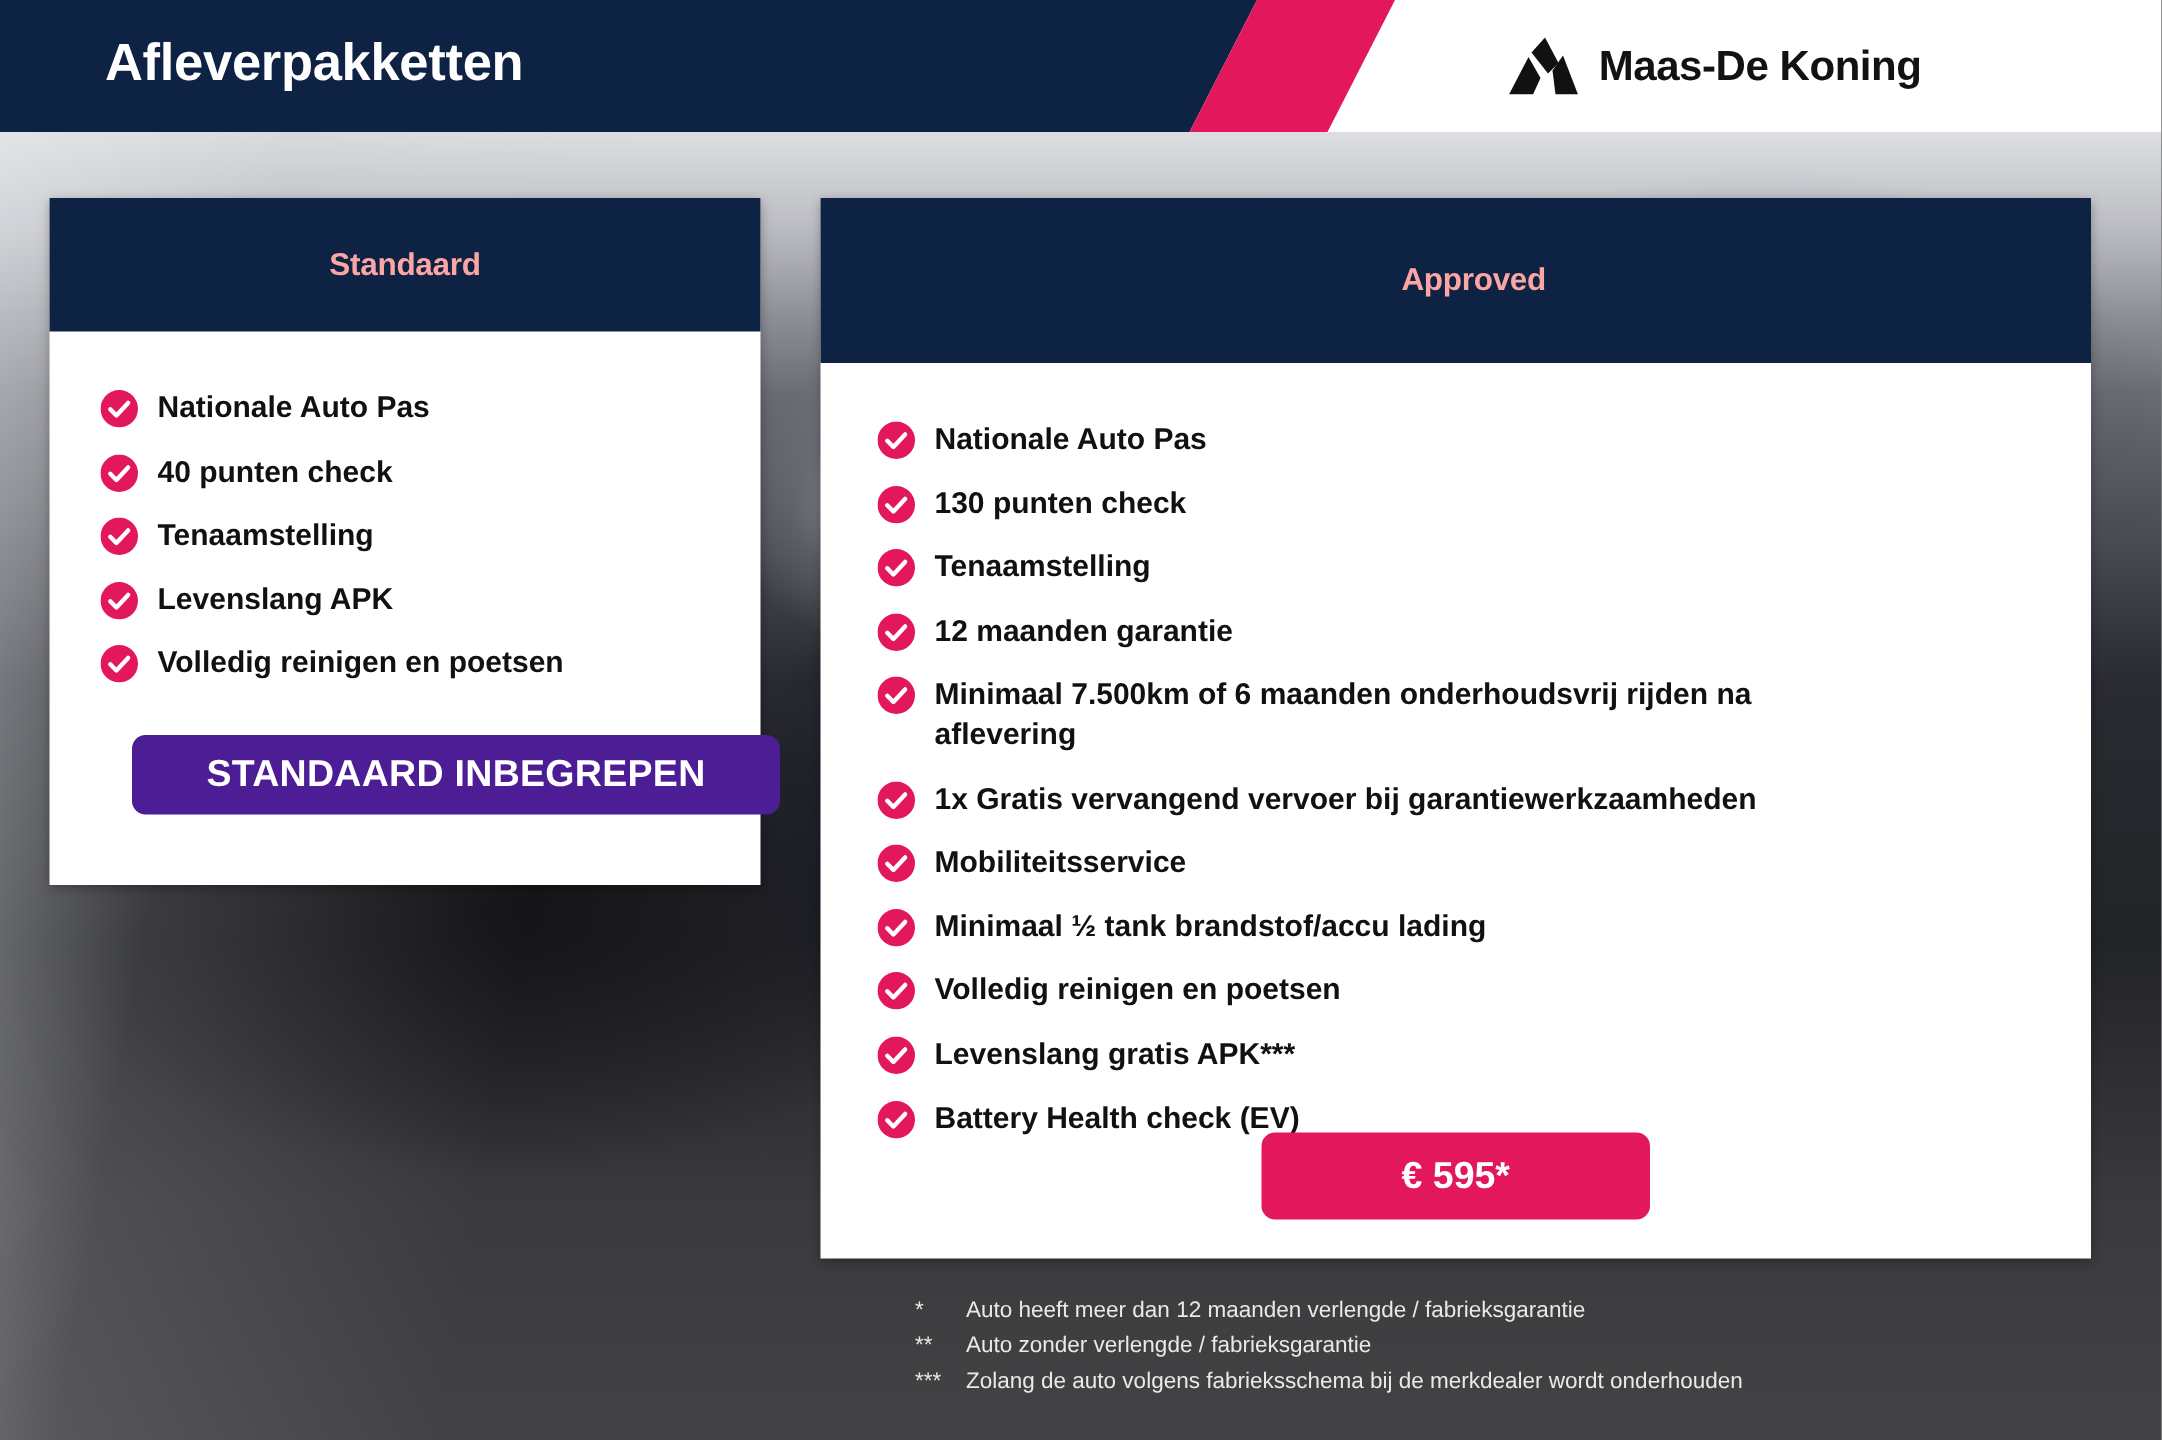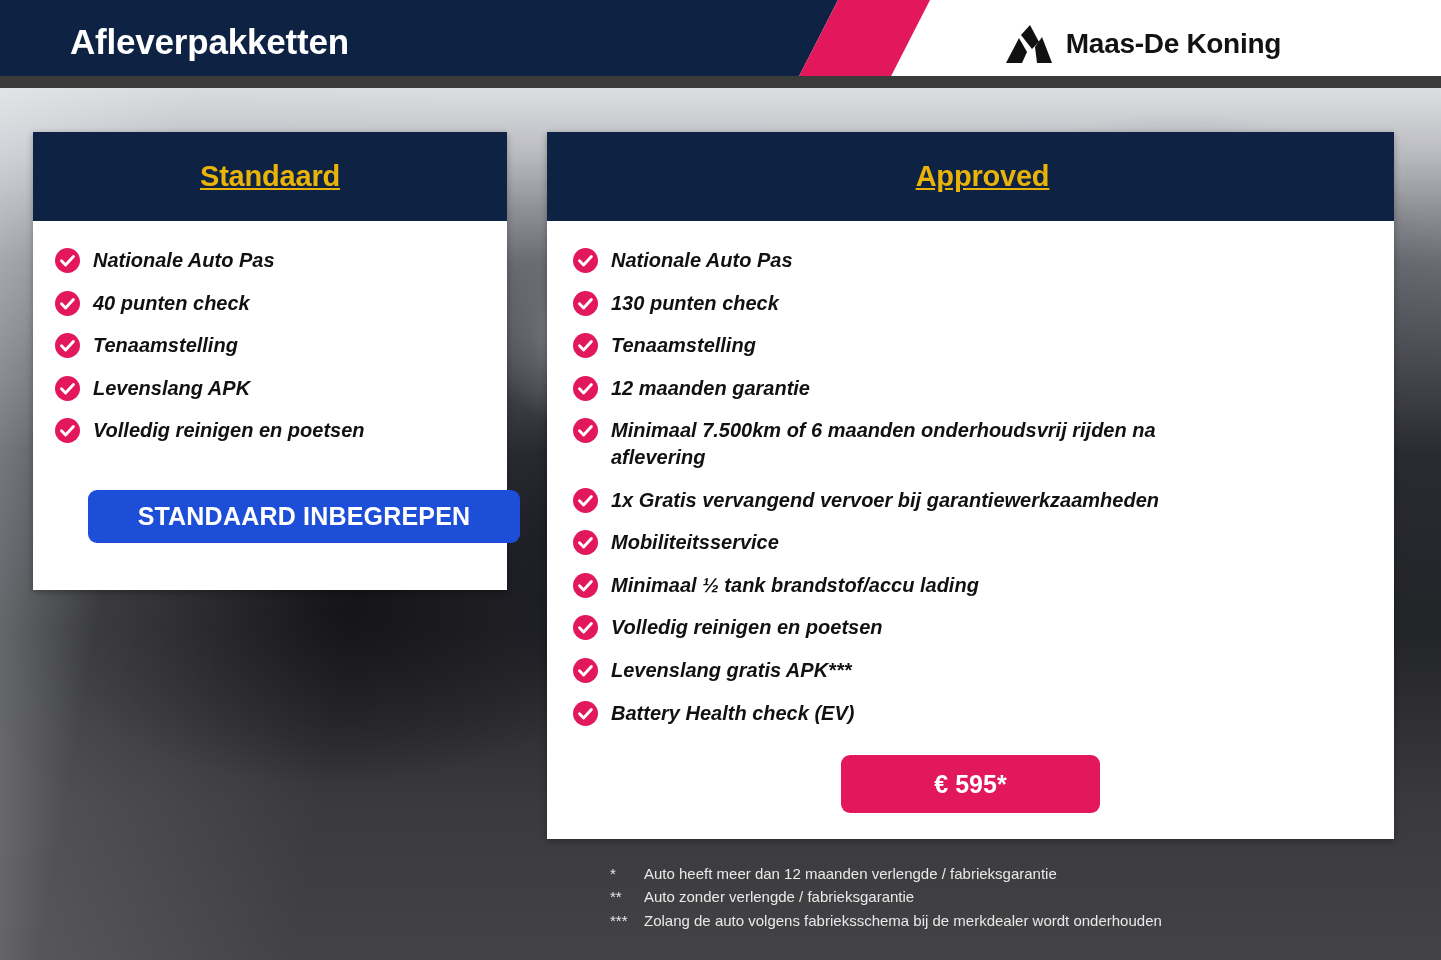--- a/index.html
+++ b/index.html
@@ -38,21 +38,21 @@
     position: absolute; inset: 0;
     background:
       linear-gradient(100deg, rgba(230,232,236,0.55) 0%, rgba(200,202,208,0.15) 12%, rgba(0,0,0,0) 28%),
       linear-gradient(180deg, rgba(255,255,255,0.12) 0%, rgba(0,0,0,0) 14%);
   }
 
   
   .header {
     position: absolute;
     left: 0; top: 0;
-    width: 1441px; height: 76px;
+    width: 1441px; height: 88px;
     background: #ffffff;
     overflow: hidden;
     z-index: 5;
   }
   .hdr-navy {
     position: absolute; left: 0; top: 0;
     width: 880px; height: 88px;
     background: #0e2344;
     clip-path: polygon(0 0, 838px 0, 793px 88px, 0 88px);
   }
@@ -94,37 +94,35 @@
     box-shadow: 0 2px 7px rgba(0,0,0,0.30);
     z-index: 3;
   }
   .card-head {
     background: #0e2344;
     display: flex;
     align-items: center;
     justify-content: center;
   }
   .card-head-title {
-    color: #eab308;
-    font-weight: bold;
-    font-size: 29px;
+    color: #fca5a5;
+    font-weight: bold;
+    font-size: 21px;
     letter-spacing: -0.2px;
-    text-decoration: underline;
   }
 
   #card-standaard { left: 33px; top: 132px; width: 474px; height: 458px; }
   #card-standaard .card-head { height: 89px; }
 
   #card-approved { left: 547px; top: 132px; width: 847px; height: 707px; }
-  #card-approved .card-head { height: 89px; padding-left: 24px; }
+  #card-approved .card-head { height: 110px; padding-left: 24px; }
 
   .feature-list {
     list-style: none;
-    margin: 0;
-    font-style: italic;
+    margin: 12px;
   }
   .feature-item {
     display: flex;
     align-items: flex-start;
     gap: 13px;
   }
   .check-icon {
     flex: 0 0 auto;
     width: 25px; height: 25px;
     display: block;
@@ -147,21 +145,21 @@
   #list-approved {
     padding: 26px 22px 0 26px;
   }
   #list-approved .feature-item { margin-bottom: 16px; }
   #list-approved .feature-text { font-size: 20px; }
 
   .included-btn {
     position: absolute;
     left: 55px; bottom: 47px;
     width: 432px; height: 53px;
-    background: #1d4ed8;
+    background: #4c1d95;
     border: none;
     border-radius: 9px;
     color: #ffffff;
     font-family: "Liberation Sans", sans-serif;
     font-size: 25px;
     font-weight: bold;
     letter-spacing: 0.2px;
     cursor: pointer;
   }
 

